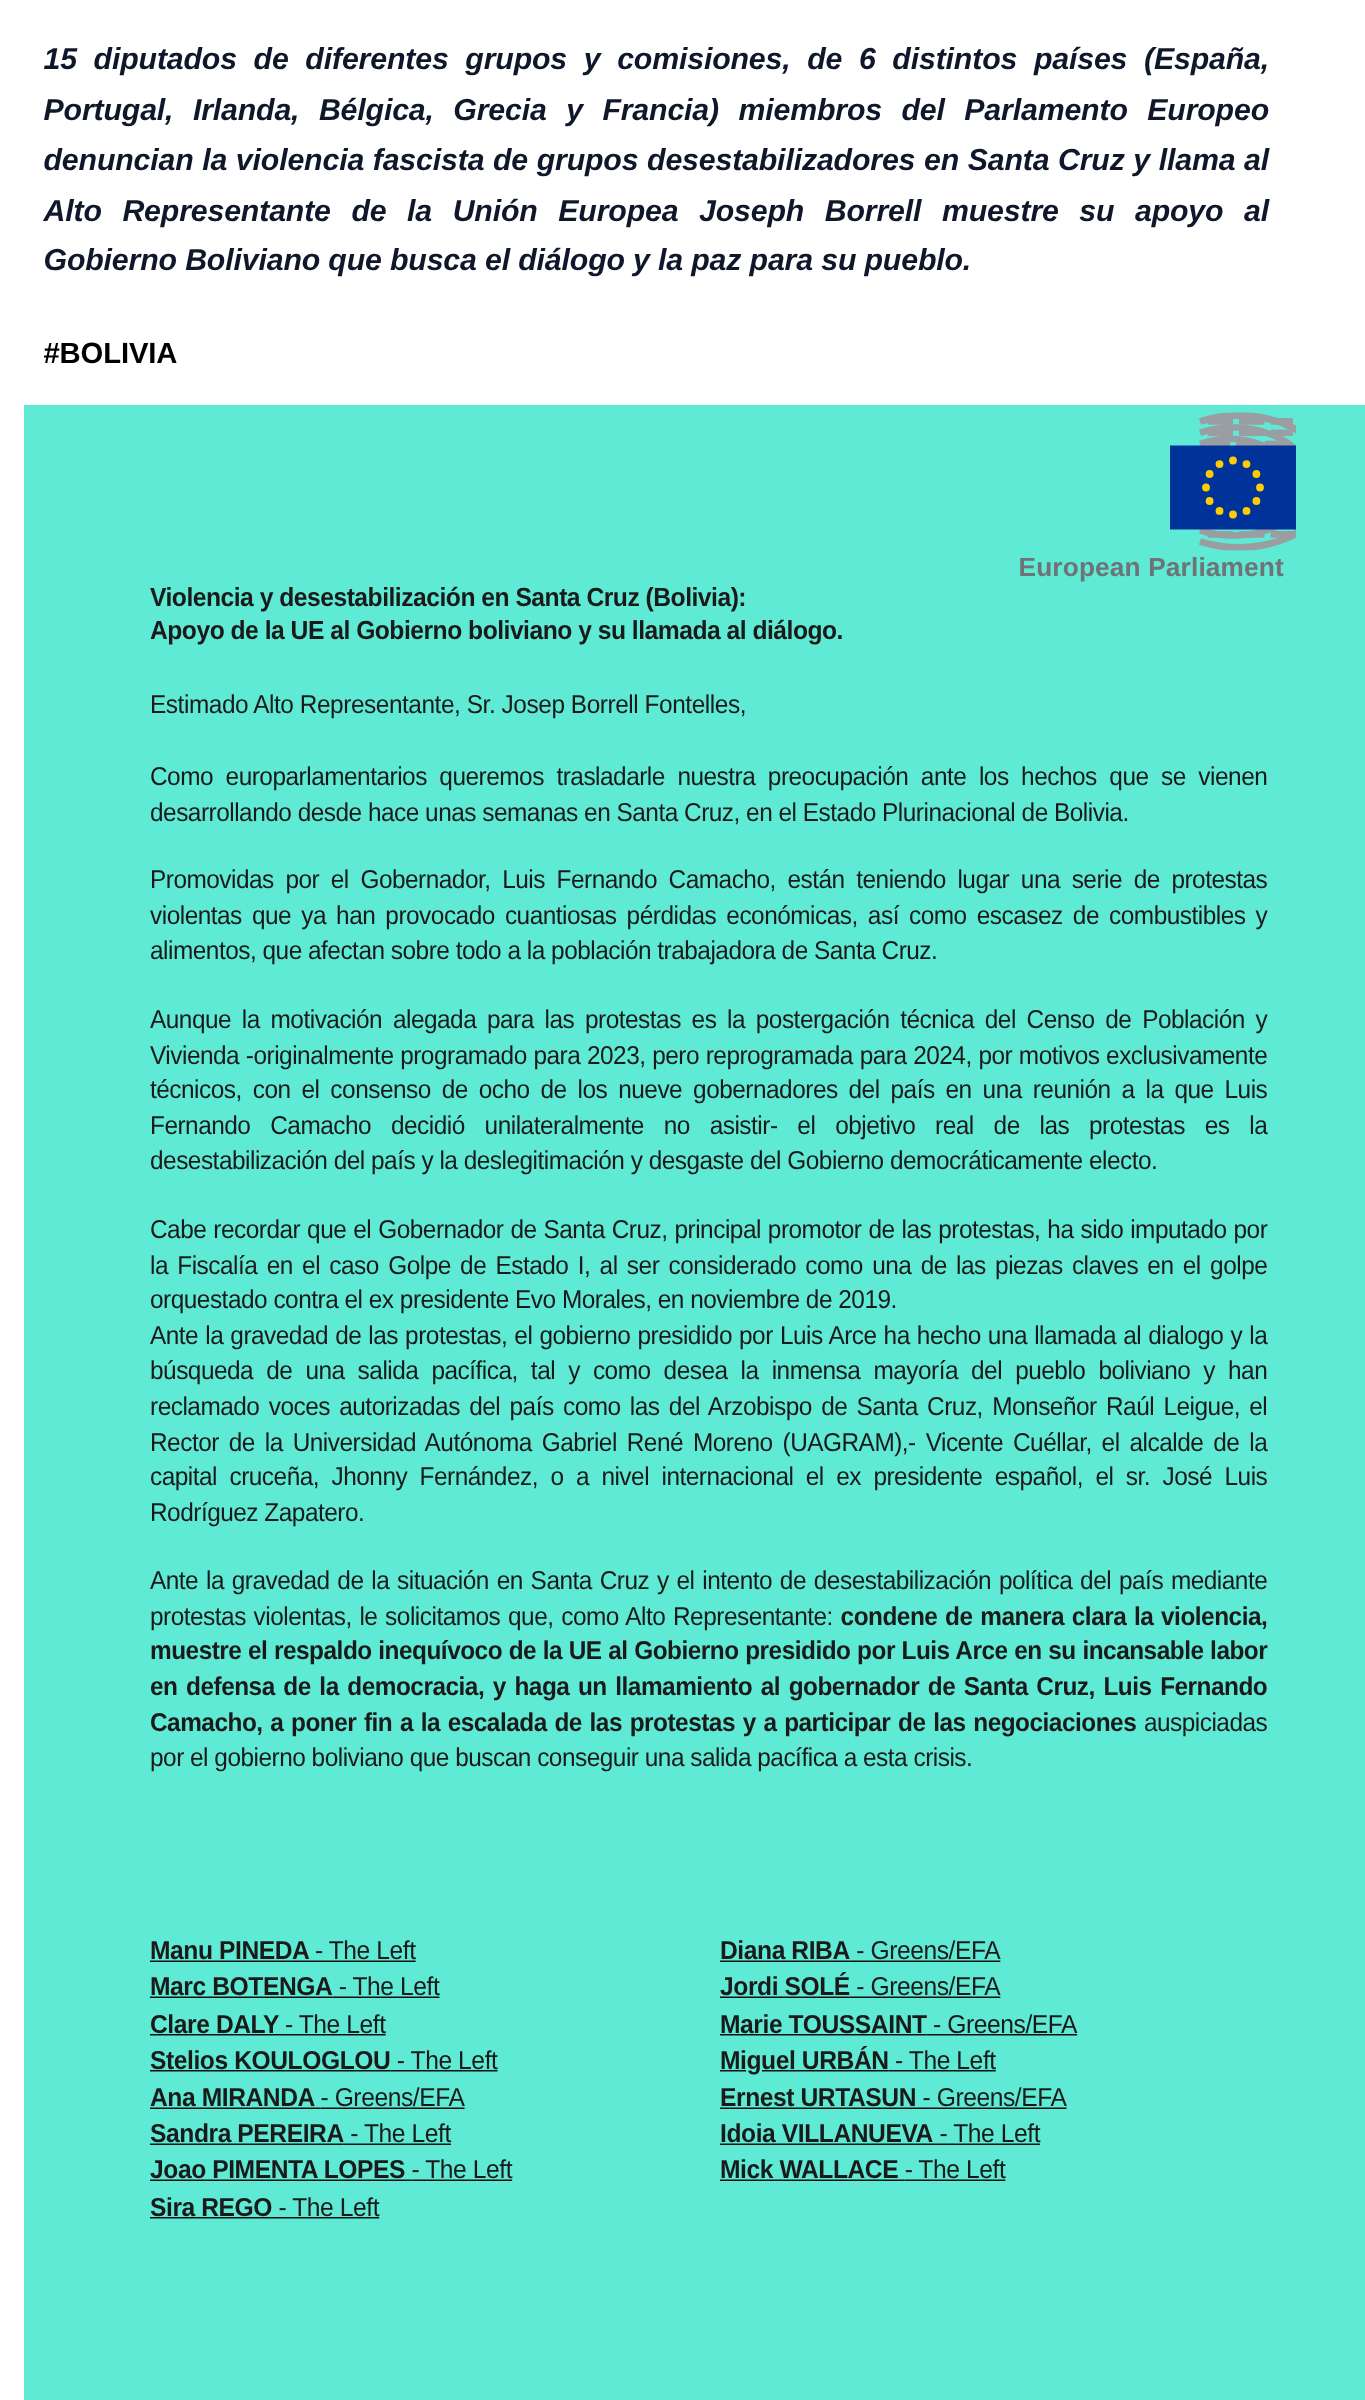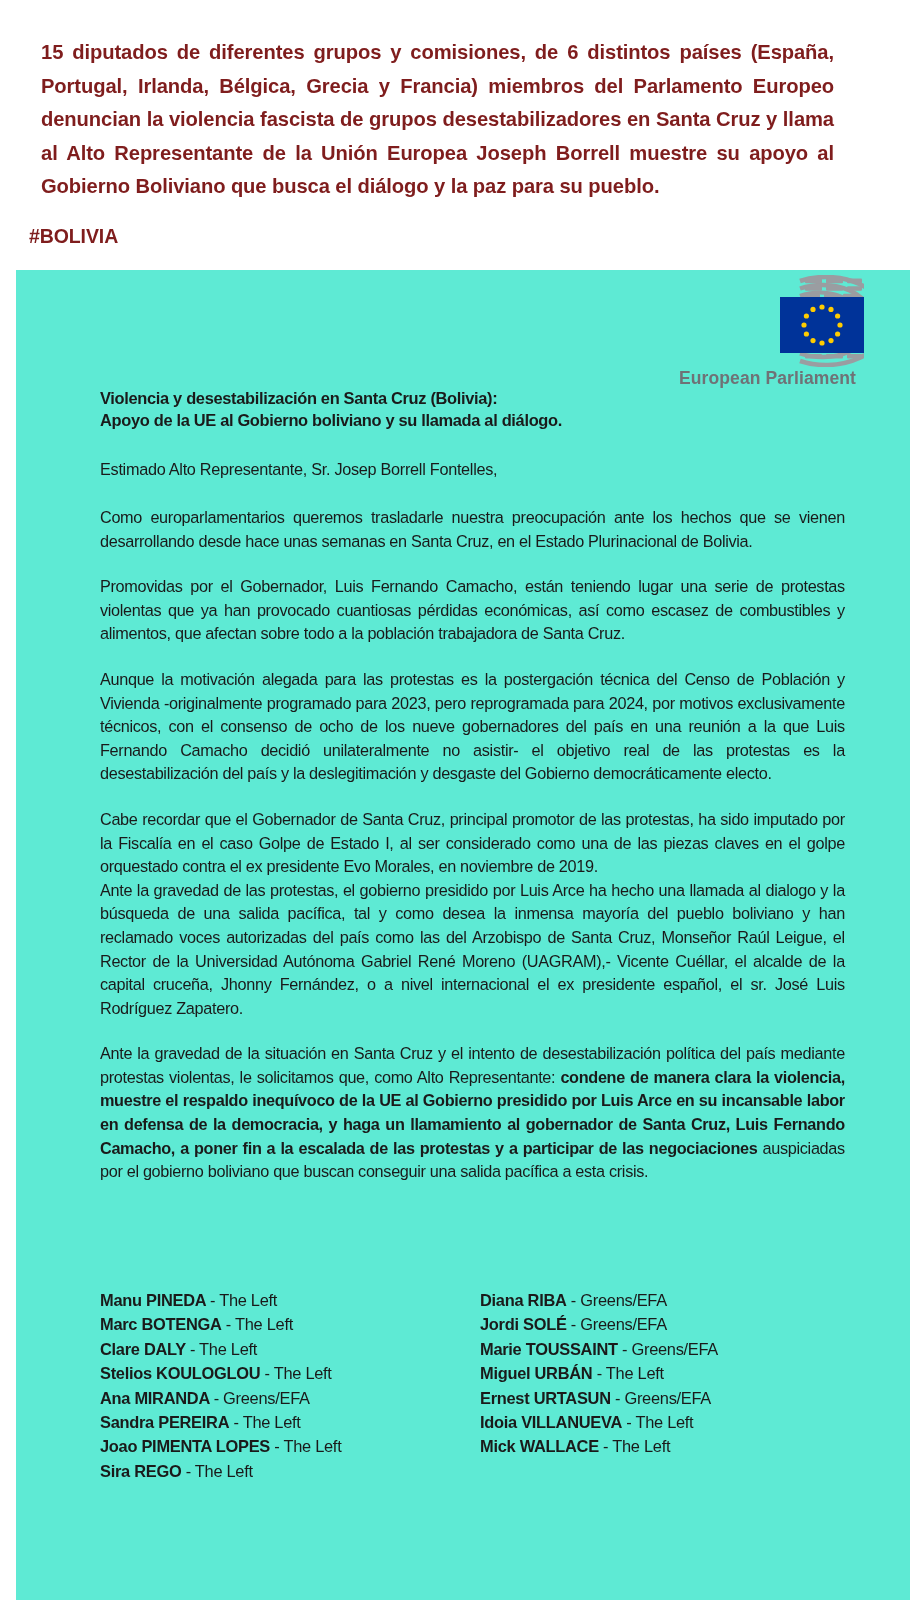--- a/index.html
+++ b/index.html
@@ -19,41 +19,42 @@
   }
 
   
   .post-intro {
     position: absolute;
     left: 29px;
     top: 24px;
     width: 817px;
   }
   .post-intro p.lead {
-    margin: 12px;
+    margin: 0;
     font-size: 20.2px;
     line-height: 33.5px;
     font-weight: bold;
     text-align: justify;
     text-justify: inter-word;
     letter-spacing: -0.1px;
-    color: #7f1d1d;
+    color: #0f172a;
+    font-style: italic;
   }
   .hashtags {
     position: absolute;
     left: 29px;
     top: 222px;
     width: 500px;
   }
   .hashtags .tag {
     display: block;
     font-size: 19.5px;
     line-height: 28px;
     font-weight: bold;
-    color: #7f1d1d;
+    color: #000000;
     letter-spacing: -0.1px;
   }
 
   
   .letter {
     position: absolute;
     left: 16px;
     top: 270px;
     width: 910px;
     height: 1330px;
@@ -130,21 +131,21 @@
 
   
   .signatories {
     position: absolute;
     left: 84px;
     top: 1018px;
     width: 760px;
     display: flex;
     gap: 0;
   }
-  .sig-col { width: 385px; }
+  .sig-col { width: 385px; text-decoration: underline; }
   .sig-row {
     font-family: "Liberation Sans Narrow", "Liberation Sans", sans-serif;
     font-stretch: condensed;
     font-size: 17.3px;
     line-height: 24.4px;
     color: #1a1a1a;
     white-space: nowrap;
     letter-spacing: -0.3px;
     transform: scaleX(0.95);
     transform-origin: left center;

